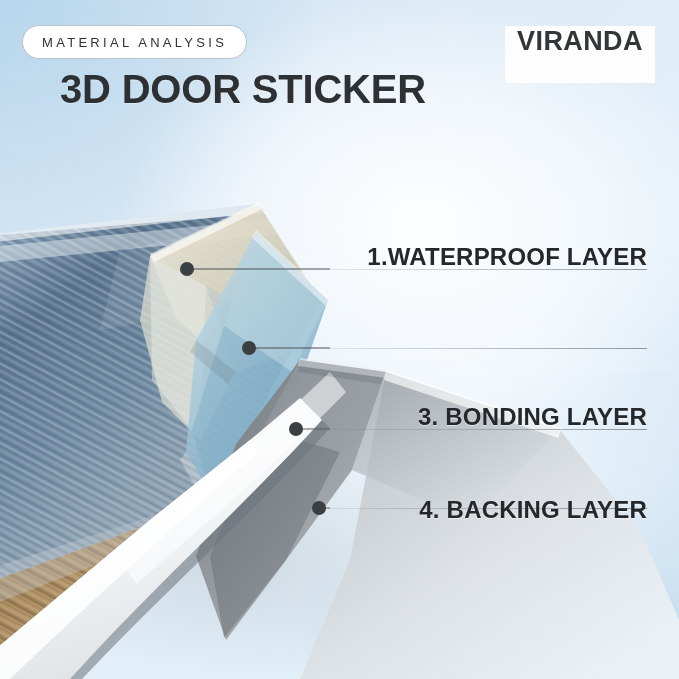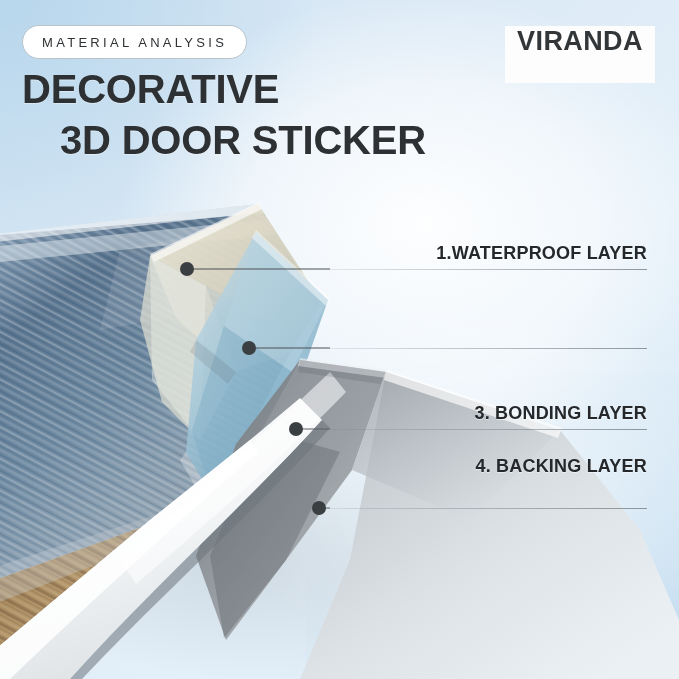--- a/index.html
+++ b/index.html
@@ -103,29 +103,29 @@
     letter-spacing: 0.4px;
   }
 
   
   .callout {
     position: absolute;
     right: 32px;
     text-align: right;
     white-space: nowrap;
     color: #25282a;
-    font-size: 18px;
+    font-size: 24px;
     font-weight: bold;
     letter-spacing: 0.2px;
     text-shadow: 0 1px 0 rgba(255,255,255,0.5);
   }
   .callout-1 { top: 243px; }
   .callout-2 { top: 322px; }
   .callout-3 { top: 403px; }
-  .callout-4 { top: 456px; margin-left: 48px; }
+  .callout-4 { top: 496px; margin-left: 48px; }
 
   
   .rule {
     position: absolute;
     height: 1px;
     right: 32px;
     background: linear-gradient(to right, rgba(110,120,128,0.15), rgba(110,120,128,0.75));
   }
   .rule-1 { top: 269px; left: 330px; }
   .rule-2 { top: 348px; left: 330px; }
@@ -321,21 +321,20 @@
                C 296,444 214,518 136,584 Z" fill="#ffffff" opacity="0.55"></path>
 
       <path d="M 300,360 L 386,372 L 380,384 L 298,372 Z" fill="#4f575d" opacity="0.20"></path>
       <path d="M 196,340 L 236,372 L 228,384 L 190,352 Z" fill="#4f575d" opacity="0.15"></path>
     </svg>
   </div>
 
   <div class="badge">MATERIAL ANALYSIS</div>
 
   <div class="title">
-    <span>DECORATIVE</span>
     <span class="line2">3D DOOR STICKER</span>
   </div>
 
   <div class="logo-box">
     <span class="logo-text">VIRANDA</span>
   </div>
 
   <div class="rule rule-1"></div>
   <div class="rule rule-2"></div>
   <div class="rule rule-3"></div>

